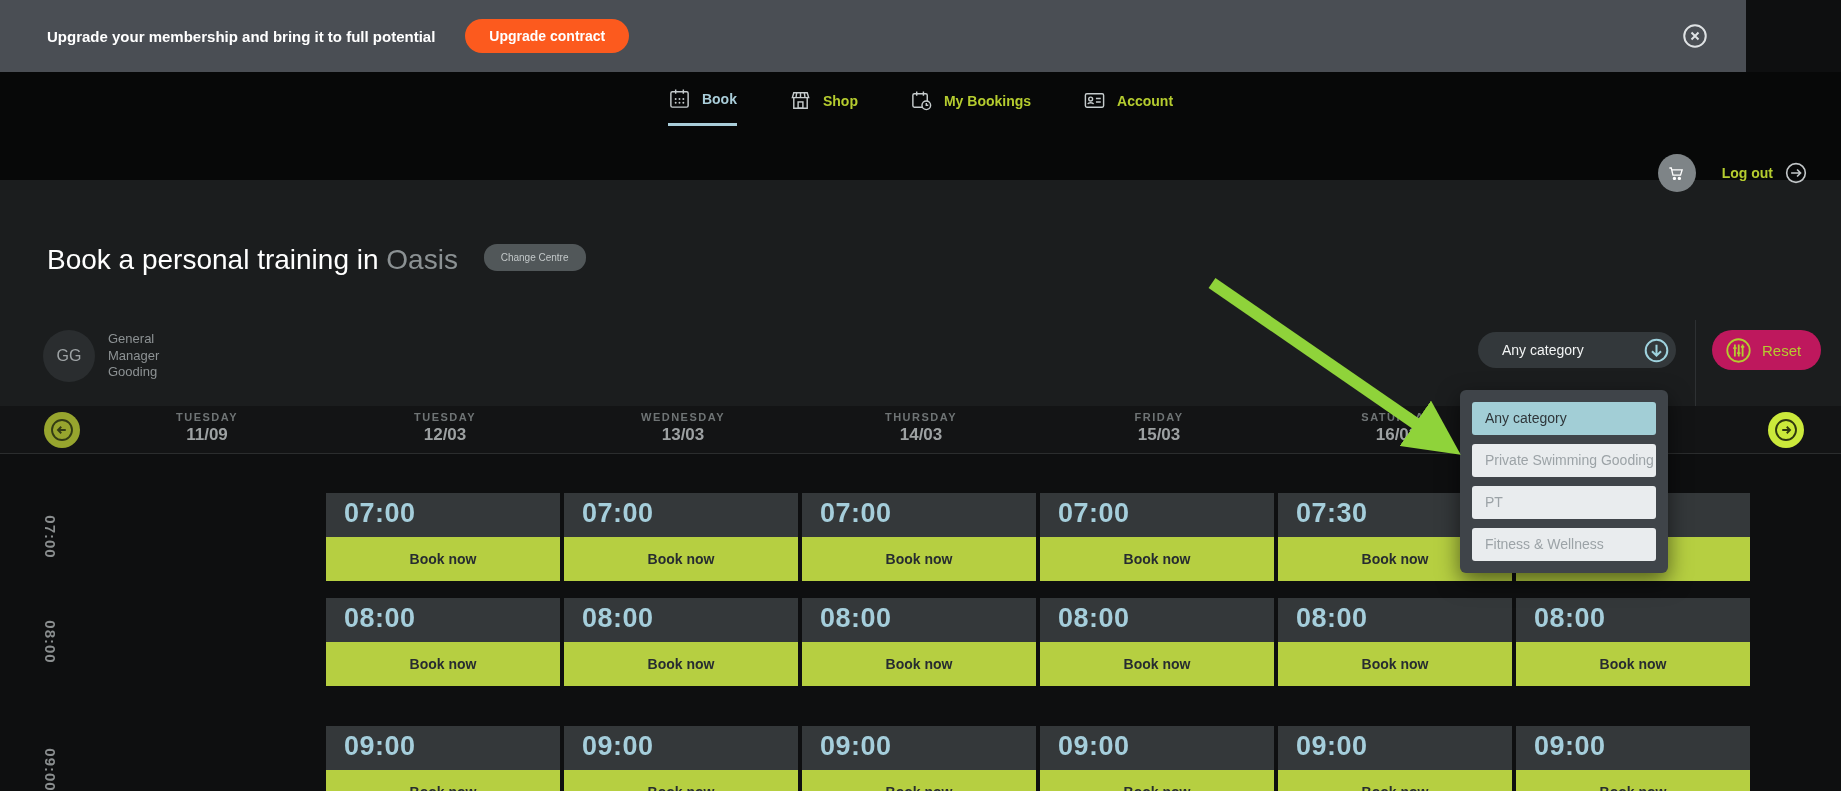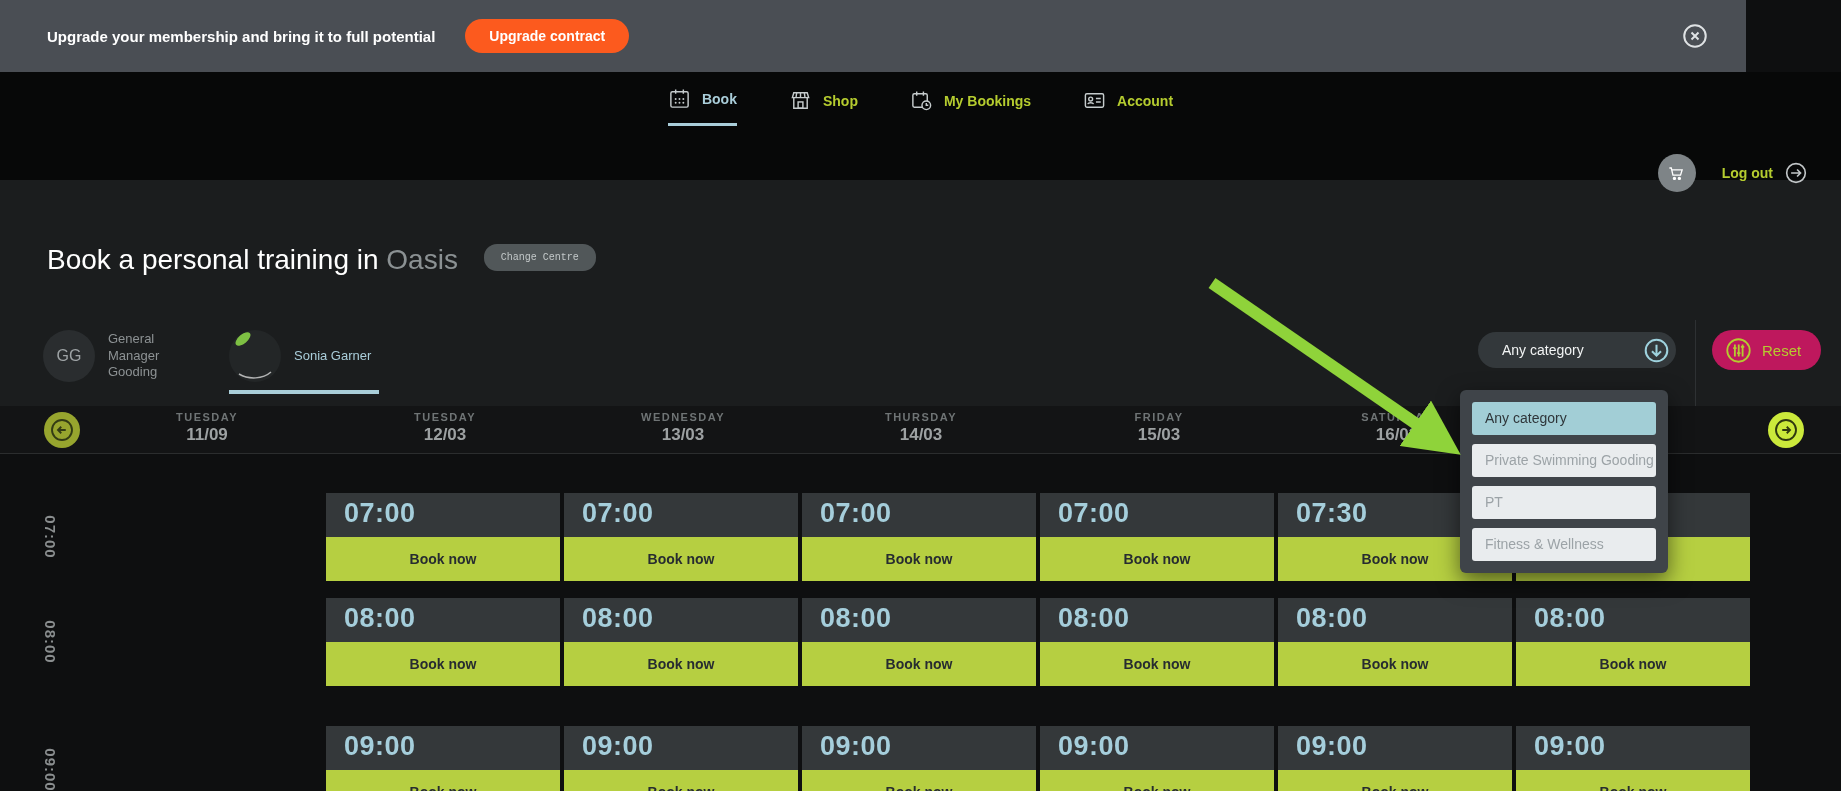--- a/index.html
+++ b/index.html
@@ -30,21 +30,21 @@
     display:flex; align-items:center; justify-content:center; cursor:pointer; }
   .logout { display:flex; align-items:center; gap:10px; color:#b5cc2f; font-size:14px;
     font-weight:bold; cursor:pointer; }
 
   
   .hero { position:absolute; top:180px; left:0; width:1841px; height:136px; background:#1b1d1e; }
   .hero-title { position:absolute; left:47px; top:64px; font-size:28px; color:#ffffff; font-weight:400; }
   .hero-centre { color:#8b9193; font-weight:300; }
   .change-centre { display:inline-block; vertical-align:middle; margin-left:18px; background:#515759;
     color:#c3c8c9; font-size:10px; border:none; border-radius:13px; padding:8px 17px; cursor:pointer;
-    font-family:Liberation Mono, monospace; transform:translateY(-4px); }
+    font-family:Liberation Sans, sans-serif; transform:translateY(-4px); }
 
   
   .trainers-band { position:absolute; top:316px; left:0; width:1841px; height:90px; background:#1b1d1e; }
   .trainers { position:absolute; left:43px; top:6px; display:flex; }
   .trainer { position:relative; display:flex; align-items:center; gap:13px; cursor:pointer; padding-right:26px; min-height:68px;}
   .avatar { width:52px; height:52px; border-radius:50%; background:#2a2d2f; color:#9ea3a5;
     font-size:16px; display:flex; align-items:center; justify-content:center; flex:none; }
   .avatar.photo { background:#232627; position:relative; overflow:hidden; }
   .trainer-name { font-size:13px; color:#8d9294; line-height:1.3; max-width:95px; }
   .trainer.selected .trainer-name { color:#a9cdd9; }
@@ -190,29 +190,20 @@
     <span class="hero-centre">Oasis</span>
     <button class="change-centre">Change Centre</button>
   </div>
 </div>
 
 <div class="trainers-band">
   <div class="trainers" id="trainers">
       <div class="trainer">
         <div class="avatar">GG</div>
         <div class="trainer-name">General Manager Gooding</div>
-      </div>
-      <div class="trainer selected">
-        <div class="avatar photo">
-          <svg width="52" height="52" viewBox="0 0 52 52">
-            <ellipse cx="14" cy="9" rx="9" ry="4.5" transform="rotate(-40 14 9)" fill="#7ec043"></ellipse>
-            <path d="M10 44c10 6 24 5 32-2" stroke="rgba(255,255,255,.65)" stroke-width="1.5" fill="none"></path>
-          </svg>
-        </div>
-        <div class="trainer-name">Sonia Garner</div>
       </div>
     </div>
   <div class="band-divider"></div>
   <div class="category-pill">
     <span class="category-value">Any category</span>
     <span class="category-arrow">
       <svg width="27" height="27" viewBox="0 0 24 24" fill="none" stroke="#9ed2de" stroke-width="1.8">
         <circle cx="12" cy="12" r="9.6"></circle>
           <path d="M12 6.8v9.4M8 12.6L12 16.6l4-4"></path>
         </svg>

